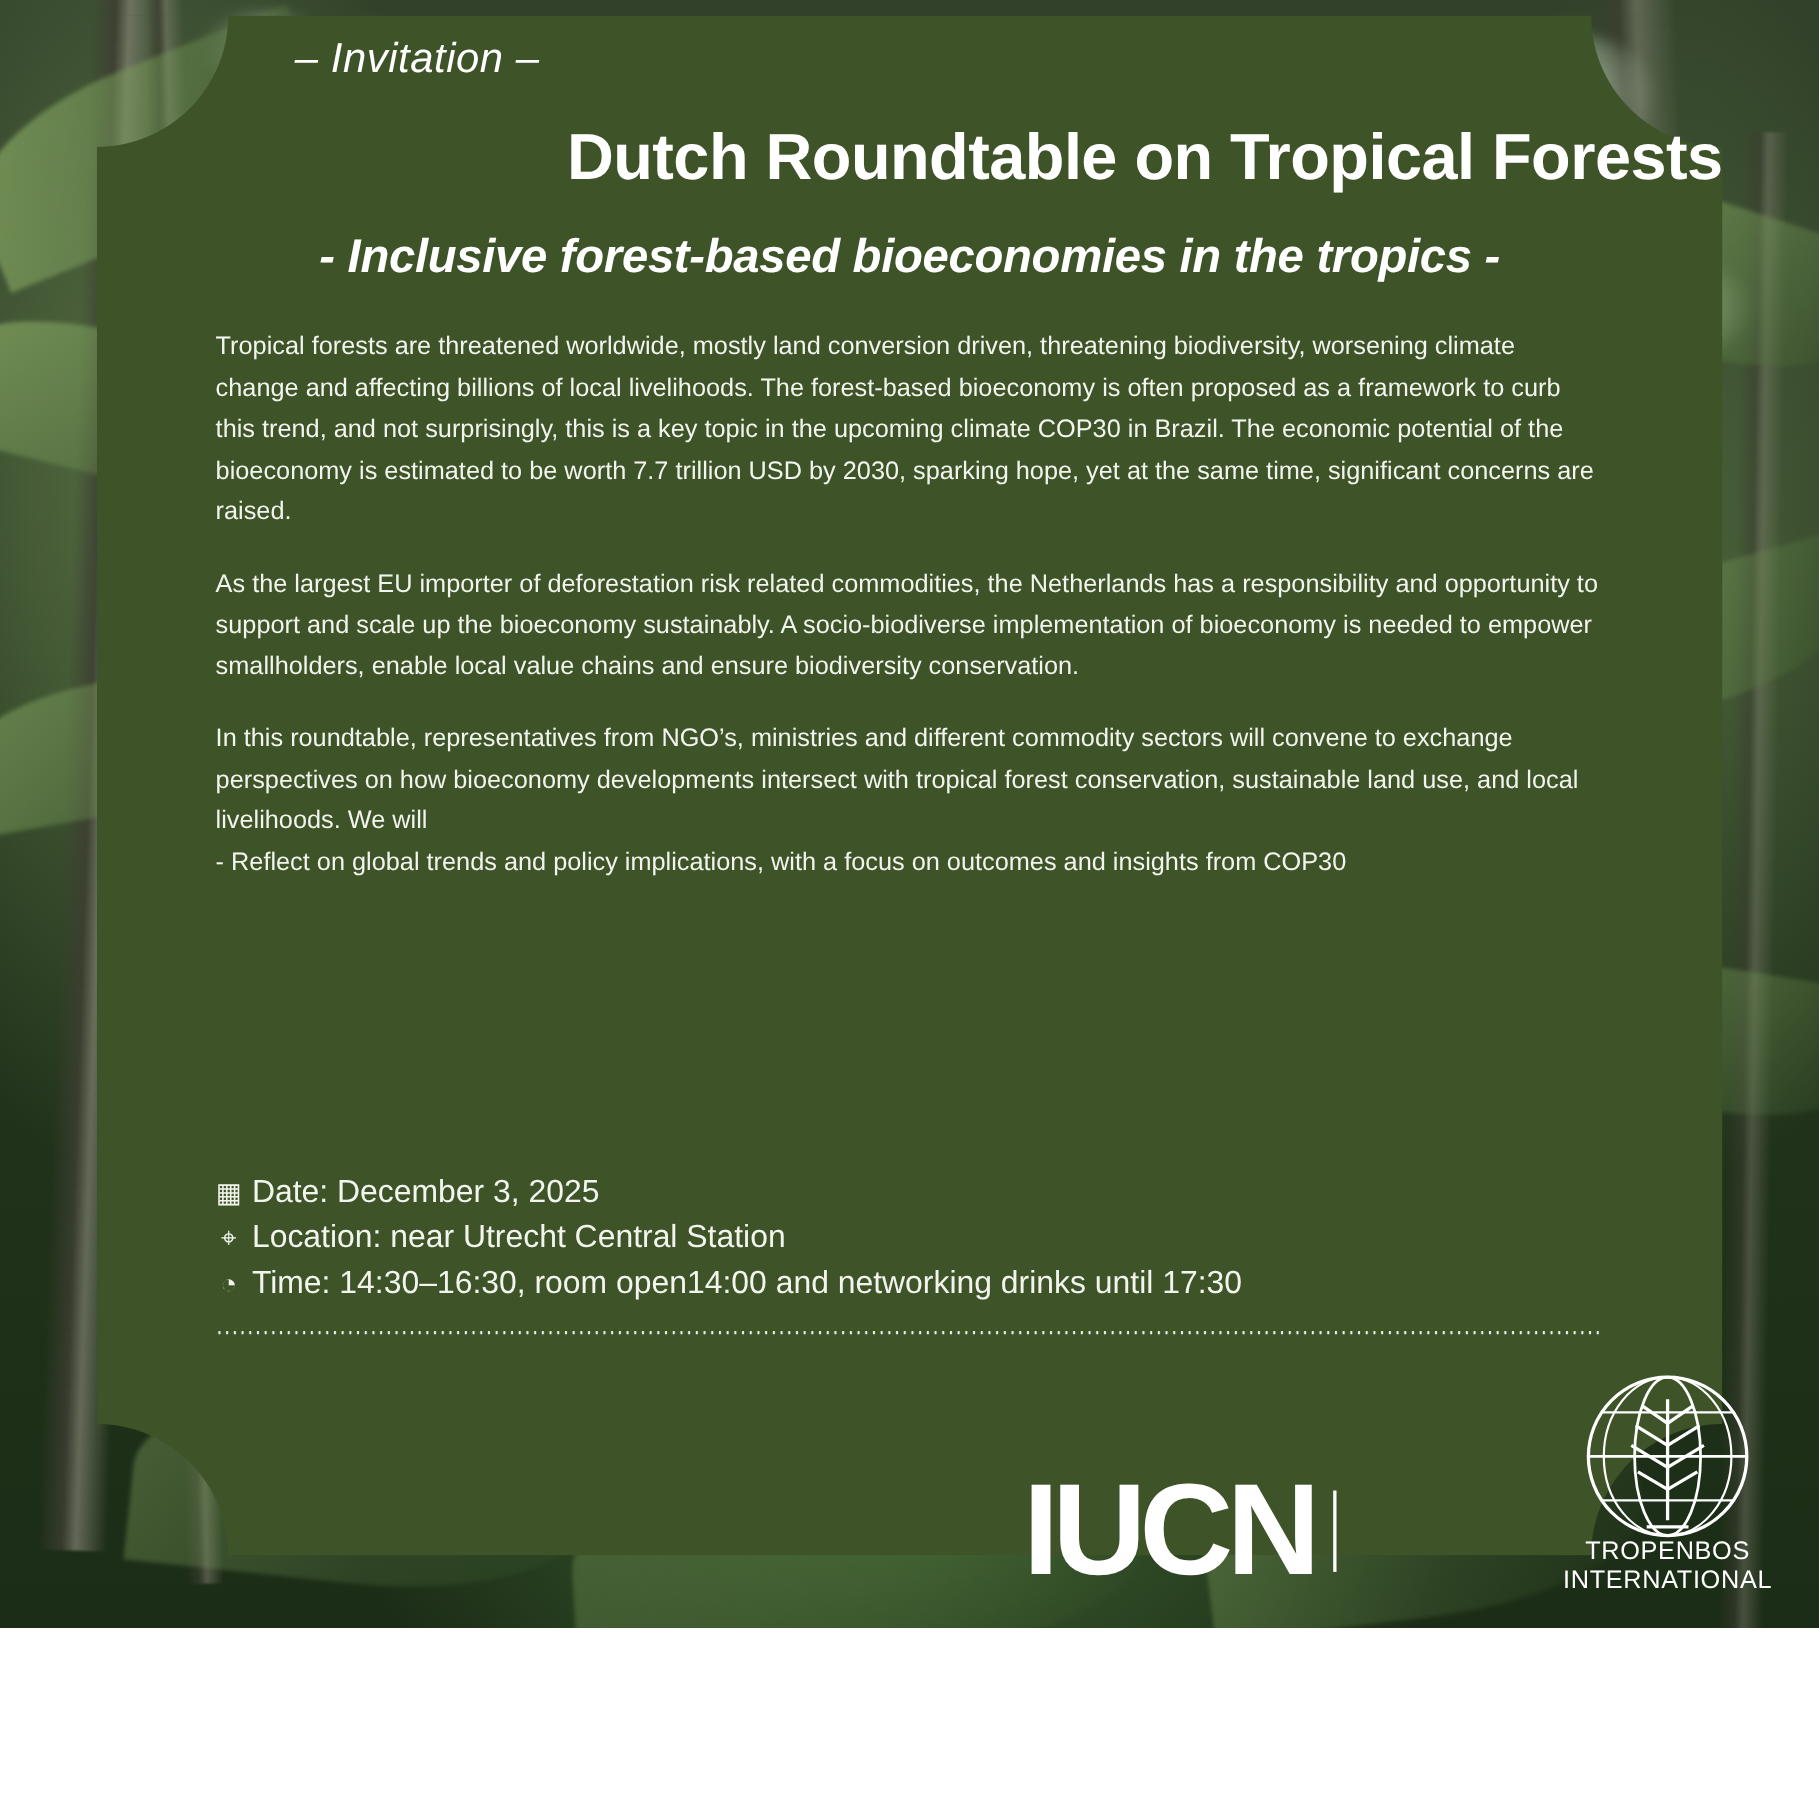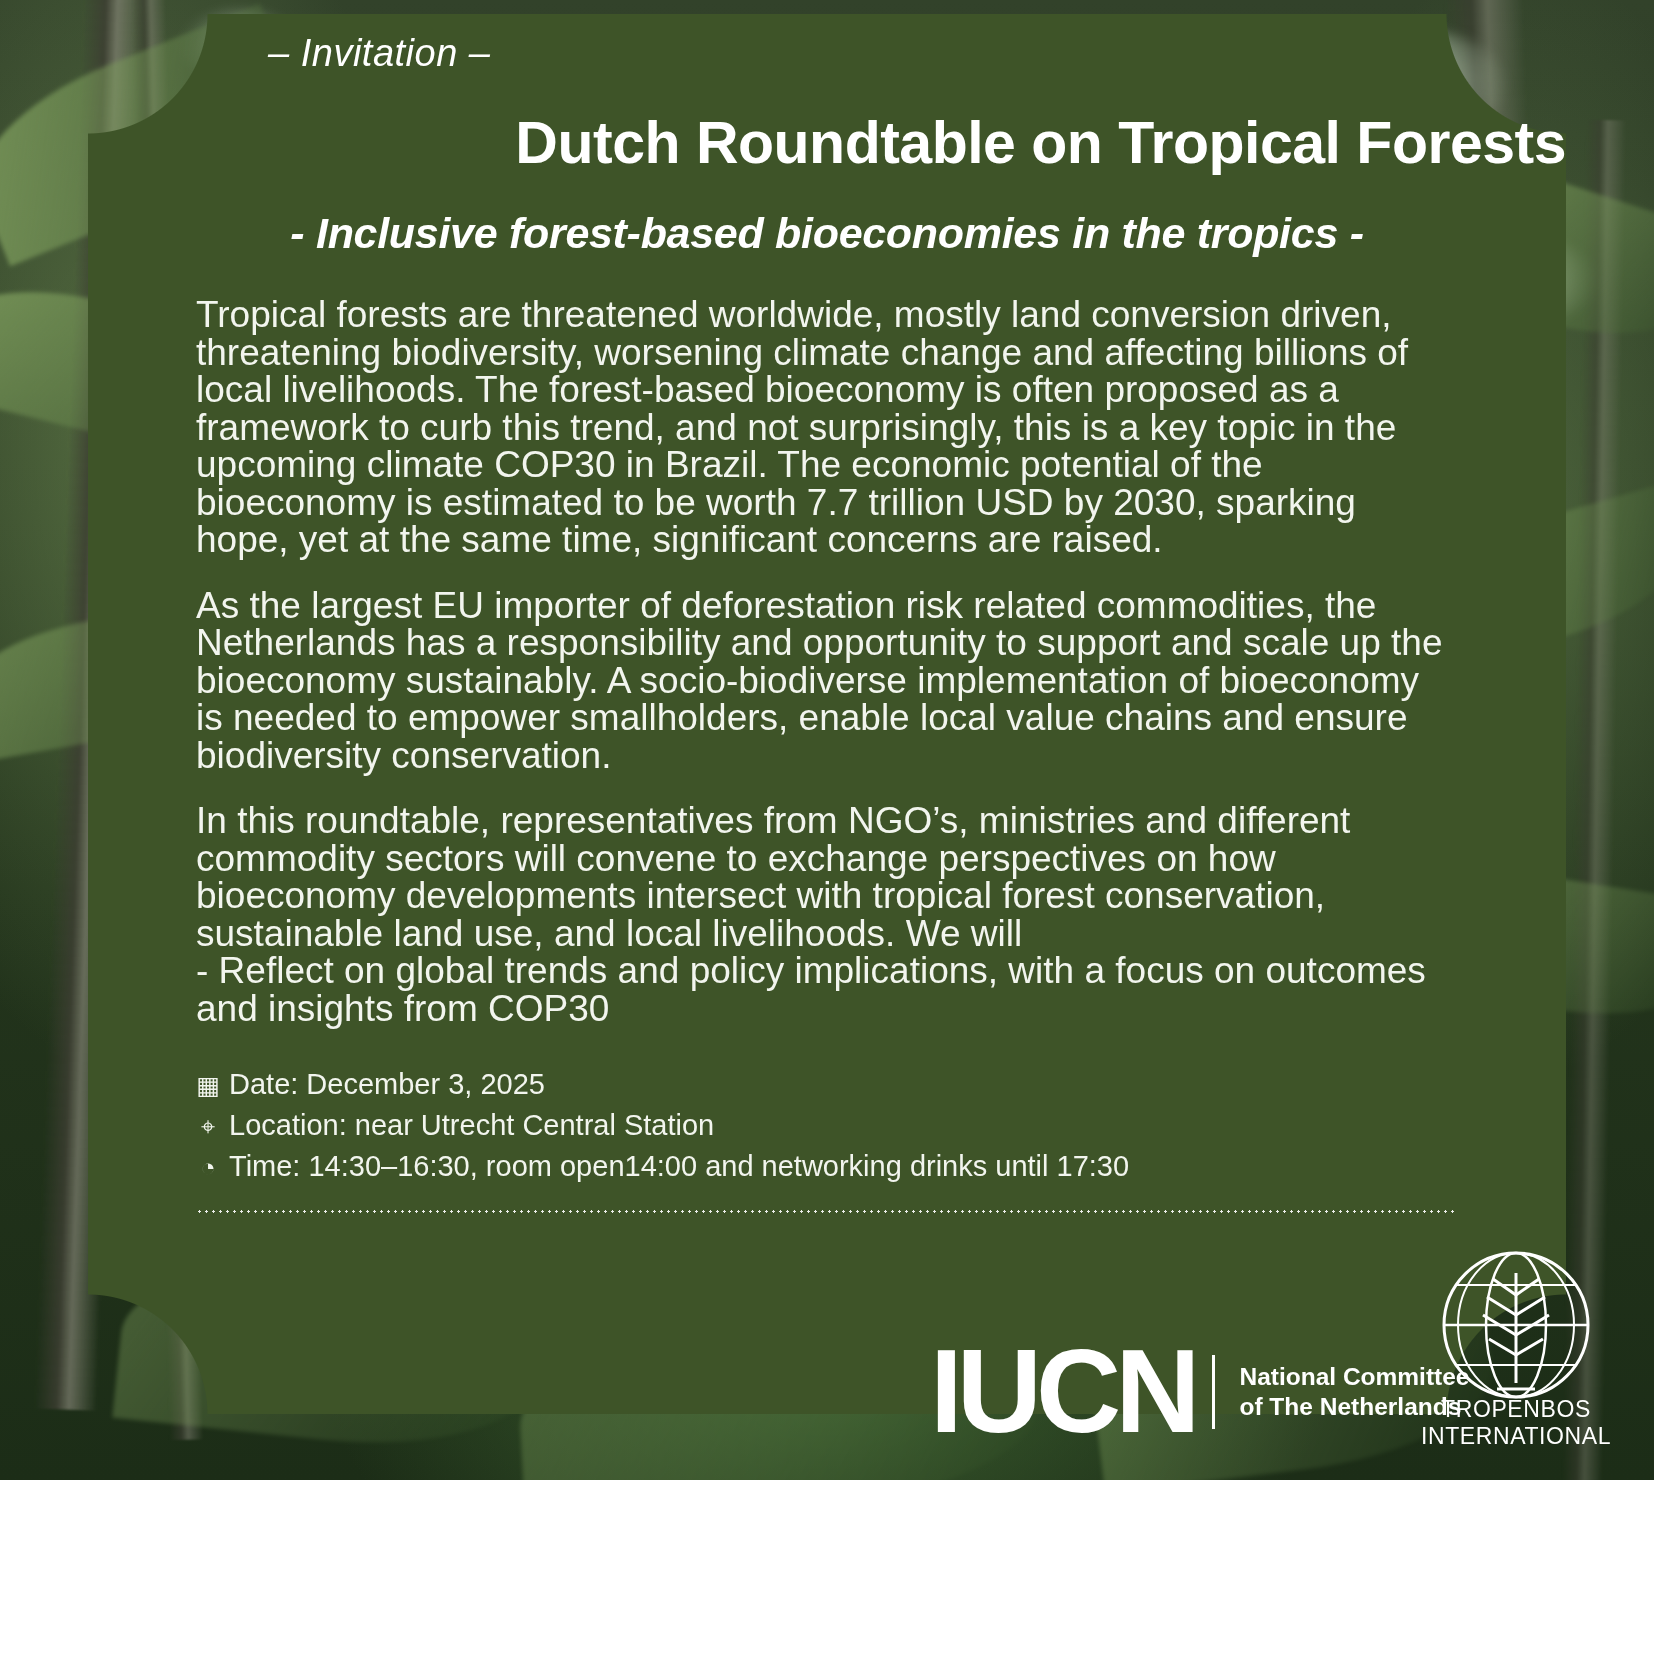--- a/index.html
+++ b/index.html
@@ -132,21 +132,21 @@
     font-style: italic;
     letter-spacing: -0.3px;
     color: #ffffff;
   }
 
   .body {
     position: absolute;
     left: 108px;
     top: 282px;
     width: 1260px;
-    font-size: 37px;
+    font-size: 23px;
     line-height: 37.5px;
     color: #f2f5ee;
   }
   .body p { margin: 0 0 28px 0; }
   .body p.nogap { margin: 0; }
 
   .details {
     position: absolute;
     left: 108px;
     top: 1050px;
@@ -291,24 +291,20 @@
 
     <div class="divider"></div>
 
   </div>
 
   <div class="logos">
 
     <div class="iucn">
       <span class="iucn-mark">IUCN</span>
       <span class="iucn-bar"></span>
-      <span class="iucn-sub">
-        <span>National Committee</span><br>
-        <span>of The Netherlands</span>
-      </span>
     </div>
 
     <div class="tbi">
       <svg width="230" height="175" viewBox="0 0 230 175">
         <circle cx="115" cy="82" r="72" fill="none" stroke="#ffffff" stroke-width="3"></circle>
         <ellipse cx="115" cy="82" rx="30" ry="72" fill="none" stroke="#ffffff" stroke-width="2.5"></ellipse>
         <ellipse cx="115" cy="82" rx="58" ry="72" fill="none" stroke="#ffffff" stroke-width="2"></ellipse>
         <line x1="43" y1="82" x2="187" y2="82" stroke="#ffffff" stroke-width="2.5"></line>
         <line x1="55" y1="42" x2="175" y2="42" stroke="#ffffff" stroke-width="2"></line>
         <line x1="55" y1="122" x2="175" y2="122" stroke="#ffffff" stroke-width="2"></line>

